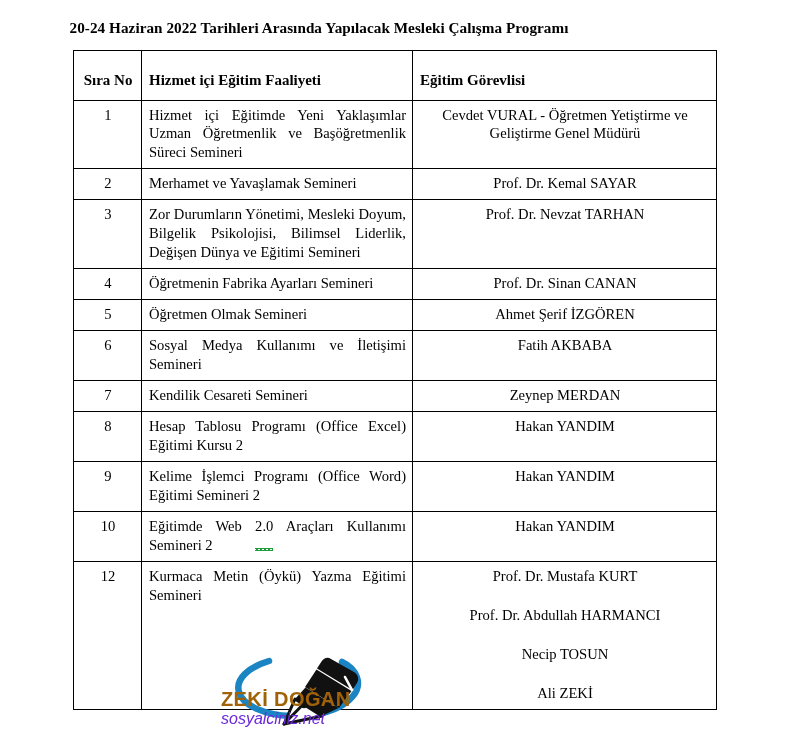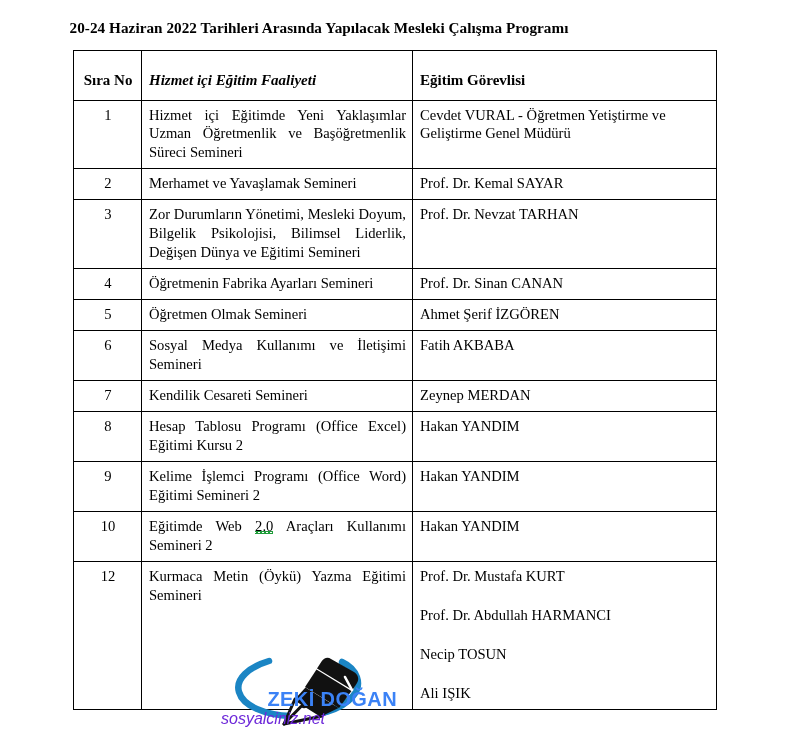--- a/index.html
+++ b/index.html
@@ -63,45 +63,45 @@
     color: #000000;
   }
 
   table.prog thead th {
     font-weight: bold;
     font-size: 15px;
     padding-top: 20px;
     padding-bottom: 9px;
   }
   .th-no  { text-align: center; }
-  .th-act { text-align: left; font-style: italic; }
+  .th-act { text-align: left; }
   .th-ins { text-align: left; }
 
   td.cell-no {
     text-align: center;
     padding-top: 6px;
   }
   td.cell-act { text-align: justify; text-justify: inter-word; }
-  td.cell-ins { text-align: left; }
+  td.cell-ins { text-align: center; }
 
   .ins-line { display: block; }
   .ins-line + .ins-line { margin-top: 20px; }
 
   
   .sp-red {
     padding-bottom: 1px;
     background-repeat: repeat-x;
     background-position: 0 100%;
     background-size: 4px 3px;
     background-image:
       linear-gradient(45deg, transparent 42%, #e02b20 42%, #e02b20 58%, transparent 58%),
       linear-gradient(-45deg, transparent 42%, #e02b20 42%, #e02b20 58%, transparent 58%);
   }
   .sp-green {
-    padding-bottom: 0;
+    padding-bottom: 17px;
     background-repeat: repeat-x;
     background-position: 0 100%;
     background-size: 4px 3px;
     background-image:
       linear-gradient(45deg, transparent 42%, #1f9d3a 42%, #1f9d3a 58%, transparent 58%),
       linear-gradient(-45deg, transparent 42%, #1f9d3a 42%, #1f9d3a 58%, transparent 58%);
   }
 
   
   .logo {
@@ -206,21 +206,21 @@
               <span class="ins-line">Hakan YANDIM</span>
             </td>
           </tr>
           <tr>
             <td class="cell-no">12</td>
             <td class="cell-act">Kurmaca Metin (Öykü) Yazma Eğitimi Semineri</td>
             <td class="cell-ins">
               <span class="ins-line">Prof. Dr. Mustafa KURT</span>
               <span class="ins-line">Prof. Dr. Abdullah HARMANCI</span>
               <span class="ins-line">Necip TOSUN</span>
-              <span class="ins-line">Ali IŞIK</span>
+              <span class="ins-line">Ali ZEKİ</span>
             </td>
           </tr>
         </tbody>
     </table>
   </div>
 
   <div class="logo">
     <svg viewBox="0 0 160 92" xmlns="http://www.w3.org/2000/svg">
 
       <path id="logo-ring" d="M121 20
@@ -234,22 +234,22 @@
         <path d="M95.5 27.5 L130.5 49 L118 66 L84 45 Z" fill="#111111"></path>
         <path d="M84.5 45.5 L117.5 66 L101 74 L74 57 Z" fill="#111111"></path>
         <path d="M74 57 L101 74 L63 82 Z" fill="#ffffff" stroke="#111111" stroke-width="3" stroke-linejoin="round"></path>
         <path d="M63 82 L80 64.5" stroke="#111111" stroke-width="3" stroke-linecap="round"></path>
         <circle cx="83" cy="63" r="3.2" fill="#111111"></circle>
         <path d="M124 35 L131 48" stroke="#ffffff" stroke-width="2.6" stroke-linecap="round"></path>
       </g>
       <text id="logo-name" x="80" y="63" text-anchor="middle" font-family="'Liberation Sans','DejaVu Sans',sans-serif" font-size="0" font-weight="bold" fill="#101010"></text>
     </svg>
     <div style="position:absolute;left:0;top:0;width:160px;height:92px;">
-      <div style="position:absolute;left:16px;top:46px;width:160px;text-align:right;
+      <div style="position:absolute;left:0;top:46px;width:160px;text-align:left;
                   font-family:'Liberation Sans','DejaVu Sans',sans-serif;font-weight:bold;
-                  font-size:20px;letter-spacing:0.4px;color:#3b82f6;white-space:nowrap;">ZEKİ DOĞAN</div>
+                  font-size:20px;letter-spacing:0.4px;color:#a16207;white-space:nowrap;">ZEKİ DOĞAN</div>
       <div style="position:absolute;left:0;top:68px;width:160px;text-align:left;
                   font-family:'Liberation Sans','DejaVu Sans',sans-serif;font-style:italic;
                   font-size:16px;color:#6d28d9;white-space:nowrap;">sosyalciniz.net</div>
     </div>
   </div>
 
 </div>
 
 </body></html>

